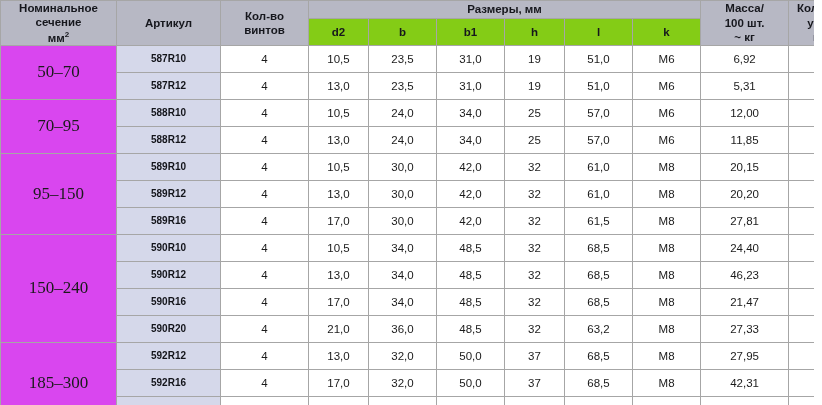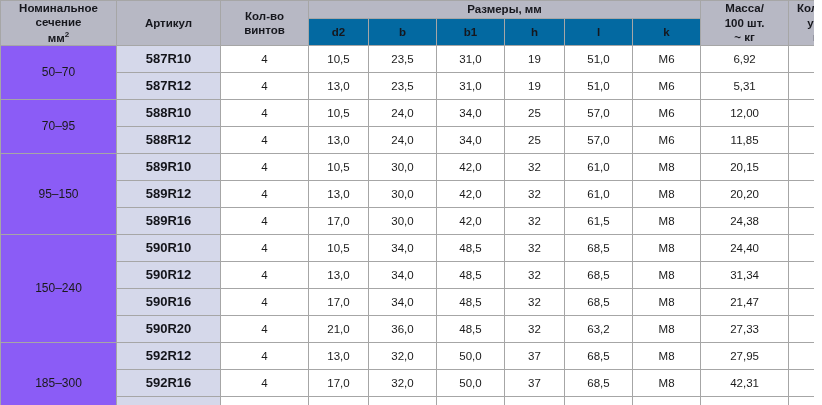--- a/index.html
+++ b/index.html
@@ -38,38 +38,39 @@
     font-weight: bold;
     font-size: 11.5px;
     line-height: 1.25;
     padding: 3px 2px;
   }
   thead th.sizes-group {
     font-weight: bold;
   }
   thead th.subhead {
     font-weight: bold;
-    background: #0369a1;
+    background: #84cc16;
     height: 26px;
   }
   
   tbody td {
     height: 26px;
     background: #ffffff;
   }
   td.section {
-    background: #8b5cf6;
-    font-size: 12px;
+    background: #d946ef;
+    font-size: 17px;
     color: #1a1a1a;
+    font-family: Liberation Serif, serif;
   }
   td.article {
     background: #d5d8ea;
     font-weight: bold;
     color: #13141a;
-    font-size: 13px;
+    font-size: 10px;
   }
   td.num {
     background: #ffffff;
   }
   
   tr.group-start td {
     border-top: 1.6px solid #6f6f6f;
   }
   
   col.c-section { width: 116px; }
@@ -215,21 +216,21 @@
         </tr>
         <tr>
           <td class="article">589R16</td>
           <td class="num">4</td>
           <td class="num">17,0</td>
           <td class="num">30,0</td>
           <td class="num">42,0</td>
           <td class="num">32</td>
           <td class="num">61,5</td>
           <td class="num">M8</td>
-          <td class="num">24,38</td>
+          <td class="num">27,81</td>
           <td class="num">10</td>
         </tr>
         <tr class="group-start">
           <td class="section" rowspan="4">150–240</td>
           <td class="article">590R10</td>
           <td class="num">4</td>
           <td class="num">10,5</td>
           <td class="num">34,0</td>
           <td class="num">48,5</td>
           <td class="num">32</td>
@@ -240,21 +241,21 @@
         </tr>
         <tr>
           <td class="article">590R12</td>
           <td class="num">4</td>
           <td class="num">13,0</td>
           <td class="num">34,0</td>
           <td class="num">48,5</td>
           <td class="num">32</td>
           <td class="num">68,5</td>
           <td class="num">M8</td>
-          <td class="num">31,34</td>
+          <td class="num">46,23</td>
           <td class="num">5</td>
         </tr>
         <tr>
           <td class="article">590R16</td>
           <td class="num">4</td>
           <td class="num">17,0</td>
           <td class="num">34,0</td>
           <td class="num">48,5</td>
           <td class="num">32</td>
           <td class="num">68,5</td>

